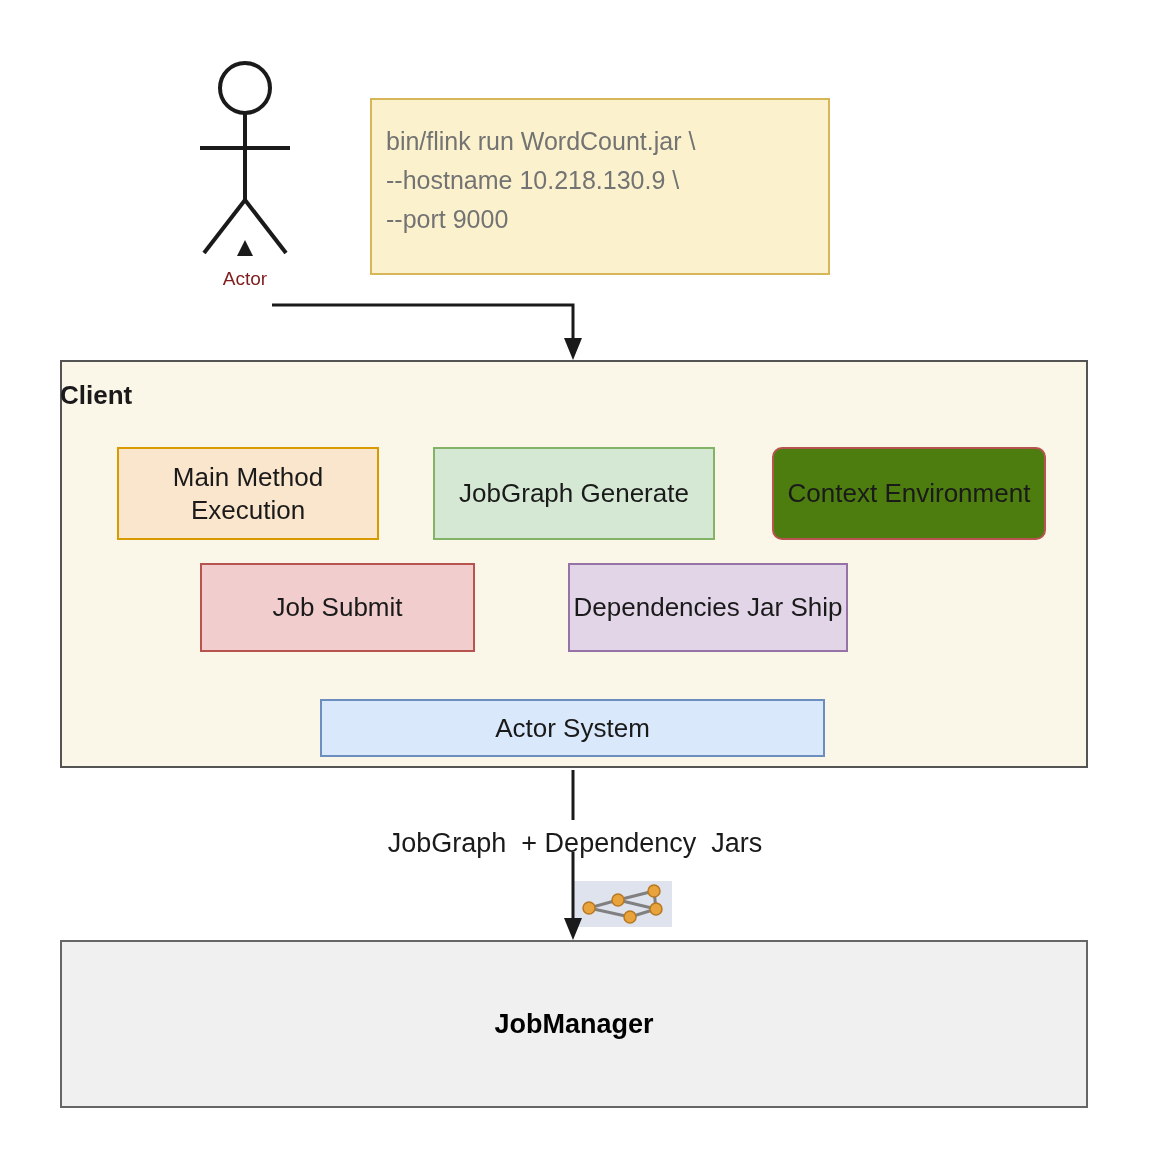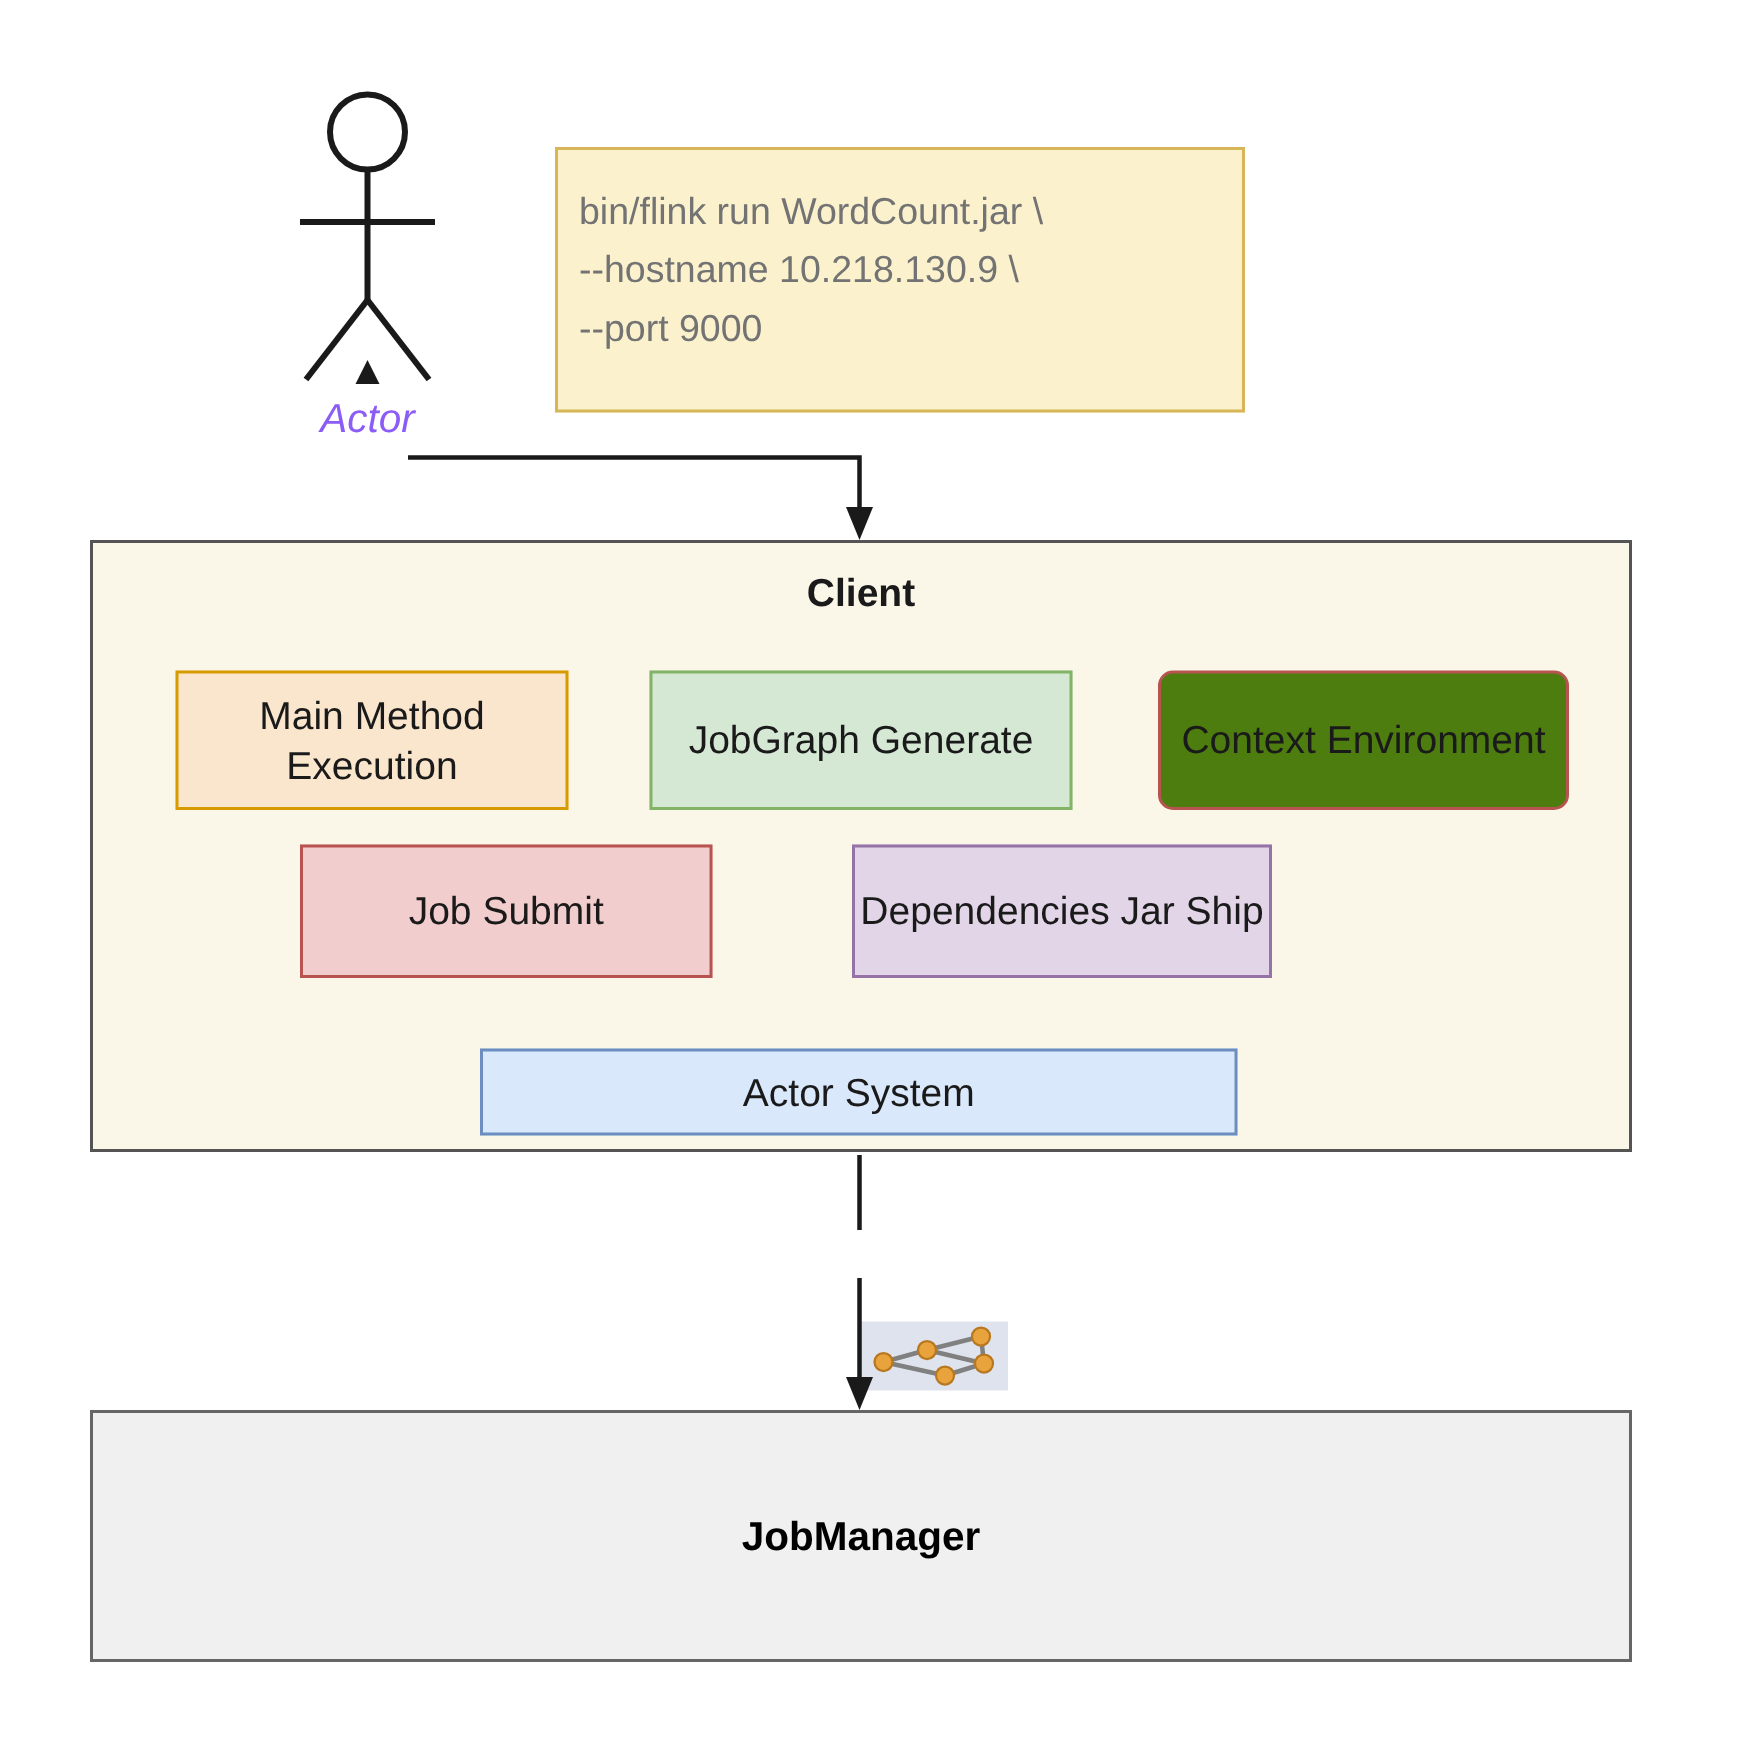--- a/index.html
+++ b/index.html
@@ -18,25 +18,24 @@
     overflow: hidden;
     background: #ffffff;
   }
   .abs { position: absolute; }
 
   
   #actor-figure { left: 190px; top: 60px; width: 110px; height: 200px; }
   #actor-label {
     left: 150px; top: 263px; width: 190px;
     text-align: center;
-    font-size: 27px;
+    font-size: 19px;
     line-height: 32px;
-    color: #8b5cf6;
+    color: #7f1d1d;
     white-space: nowrap;
-    font-style: italic;
   }
 
   
   #command-note {
     left: 370px; top: 98px;
     width: 460px; height: 177px;
     background: #fbf2cd;
     border: 2px solid #d6b656;
     box-sizing: border-box;
   }
@@ -52,21 +51,21 @@
   #client-box {
     left: 60px; top: 360px;
     width: 1028px; height: 408px;
     background: #faf6e8;
     border: 2px solid #545454;
     box-sizing: border-box;
   }
   #client-title {
     left: 60px; top: 380px;
     width: 1028px;
-    text-align: center;
+    text-align: left;
     font-size: 26px;
     font-weight: bold;
     color: #1a1a1a;
   }
 
   
   .node-box {
     box-sizing: border-box;
     display: flex;
     align-items: center;
@@ -179,20 +178,21 @@
 Execution</div>
   <div class="abs node-box" id="box-jobgraph-generate">JobGraph
 Generate</div>
   <div class="abs node-box" id="box-context-env">Context
 Environment</div>
   <div class="abs node-box" id="box-job-submit">Job Submit</div>
   <div class="abs node-box" id="box-dependencies">Dependencies
 Jar Ship</div>
   <div class="abs node-box" id="box-actor-system">Actor System</div>
 
+  <div class="abs" id="edge-label">JobGraph  + Dependency  Jars</div>
 
   <div class="abs" id="jobgraph-icon">
     <svg width="100" height="46" viewBox="0 0 100 46">
       <g stroke="#808080" stroke-width="3" fill="none">
         <line x1="17" y1="27" x2="46" y2="19"></line>
         <line x1="17" y1="27" x2="58" y2="36"></line>
         <line x1="46" y1="19" x2="82" y2="10"></line>
         <line x1="46" y1="19" x2="84" y2="28"></line>
         <line x1="58" y1="36" x2="84" y2="28"></line>
         <line x1="82" y1="10" x2="84" y2="28"></line>

